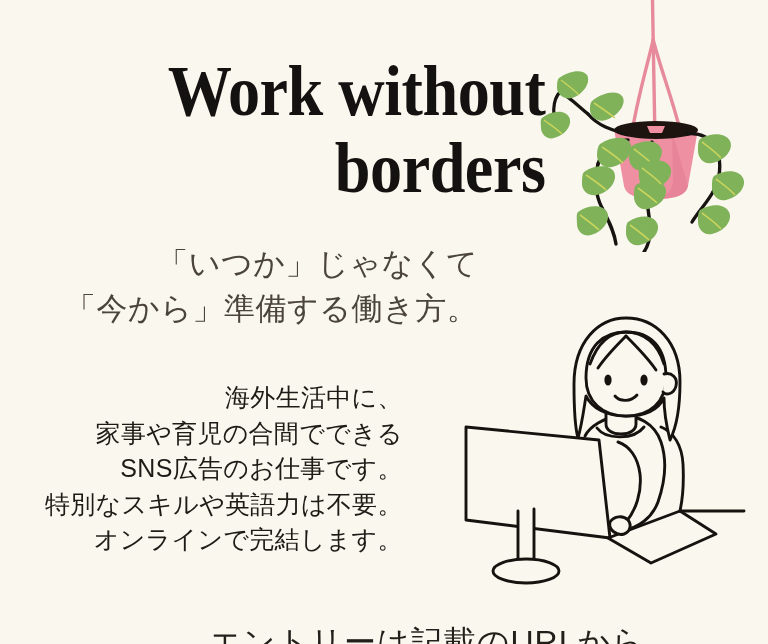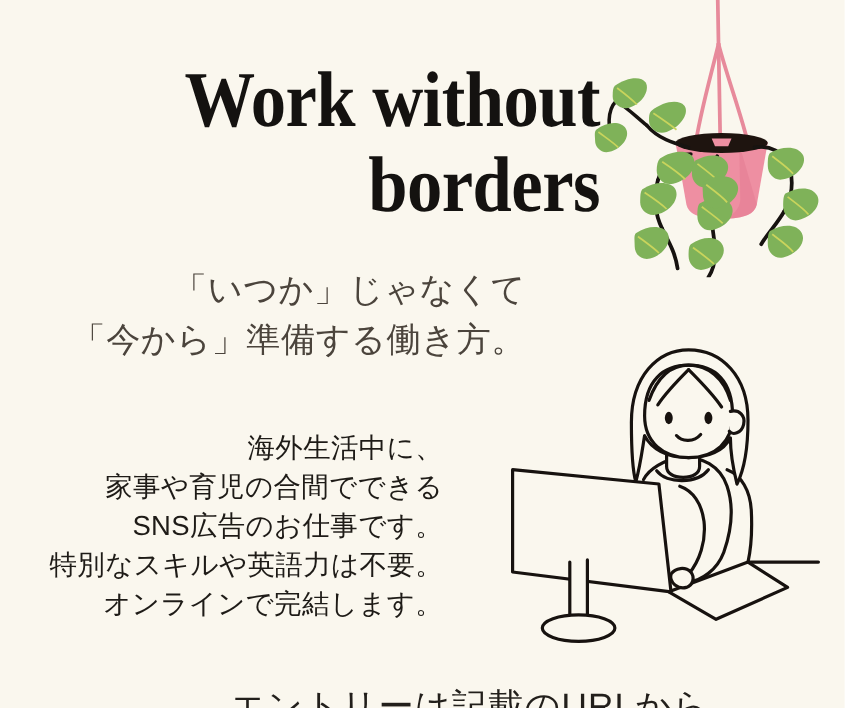--- a/index.html
+++ b/index.html
@@ -48,21 +48,21 @@
     font-weight: 500;
     color: #4B443C;
     letter-spacing: 0.5px;
     white-space: pre-line;
   }
 
   
   #bodycopy {
     position: absolute;
     left: 45px;
-    top: 390px;
+    top: 380px;
     margin: 0;
     font-size: 25px;
     line-height: 35.5px;
     font-weight: 400;
     color: #1E1B17;
     letter-spacing: 0.3px;
     white-space: pre-line;
   }
 
   

